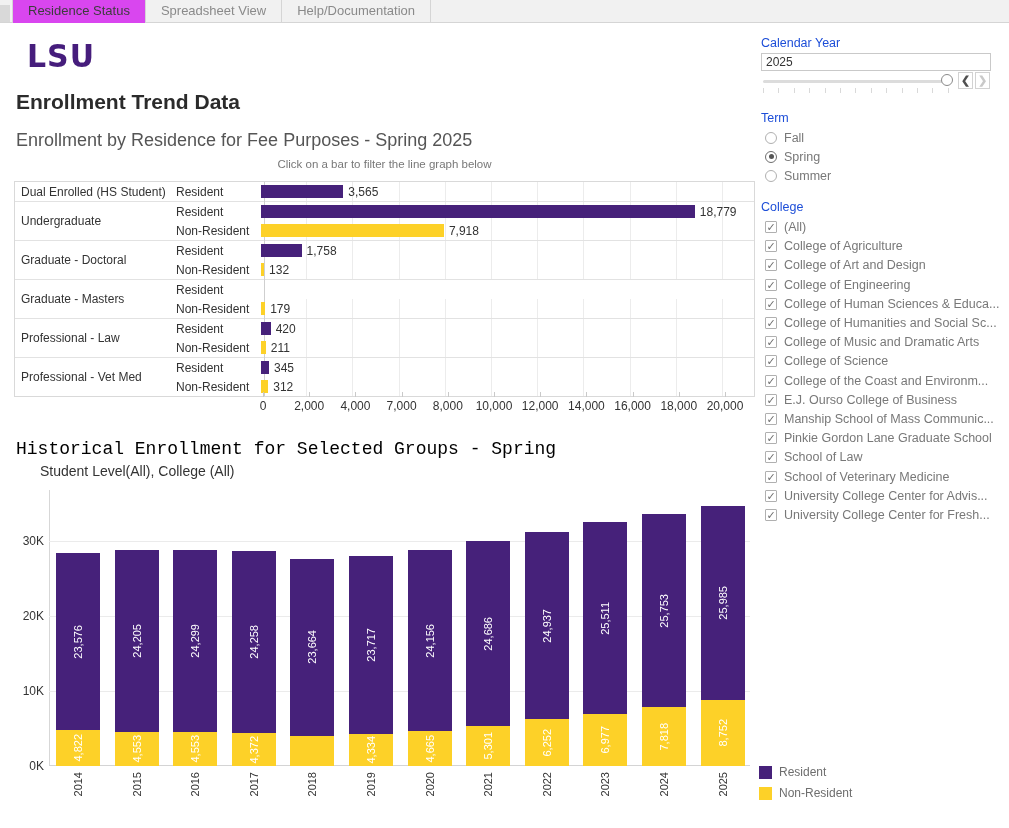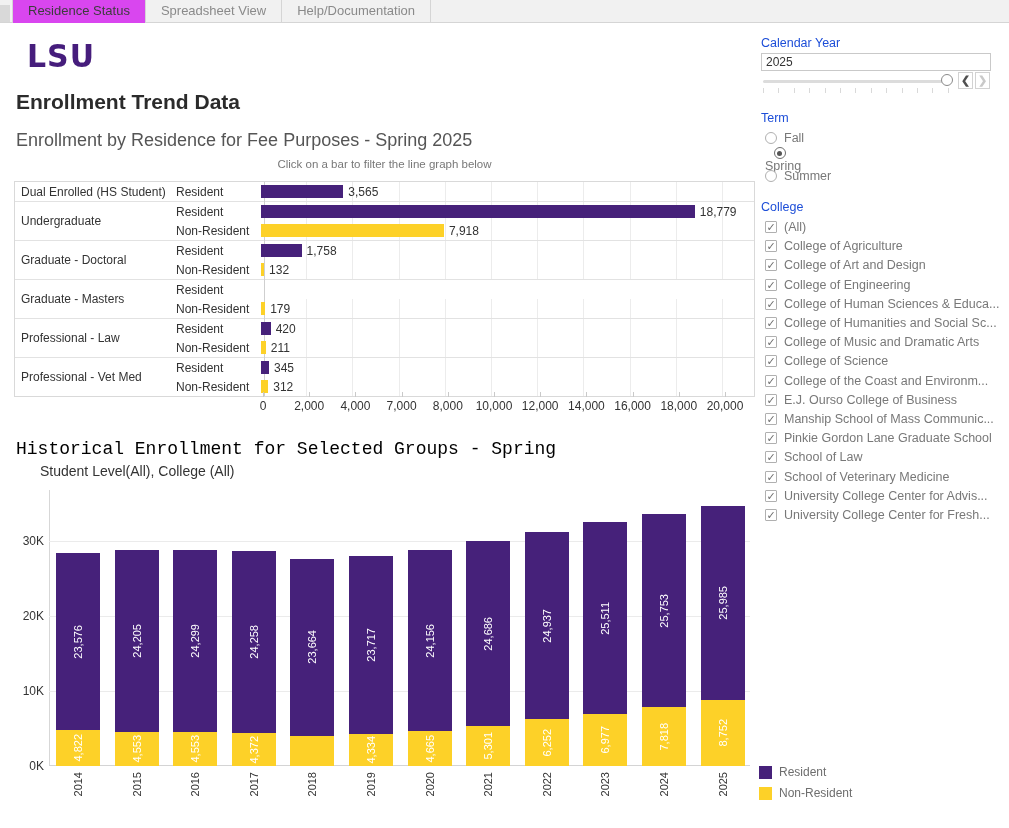--- a/index.html
+++ b/index.html
@@ -62,21 +62,21 @@
   .cy-input { position:absolute; left:761px; top:53px; width:230px; height:18px; border:1px solid #c9c9c9; font-size:12px; color:#333; padding:0 4px; font-family:"Liberation Sans",sans-serif; }
   .cy-slider { position:absolute; left:761px; top:74px; width:230px; height:16px; }
   .slider-track { position:absolute; left:2px; top:6px; width:185px; height:3px; background:#dcdcdc; border-radius:2px; }
   .slider-handle { position:absolute; left:180px; top:0; width:12px; height:12px; border:1.5px solid #8a8a8a; border-radius:50%; background:#fff; }
   .slider-btn { position:absolute; top:-2px; width:15px; height:17px; border:1px solid #d2d2d2; background:#fff; display:flex; align-items:center; justify-content:center; font-size:11px; font-weight:700; }
   .slider-btn.prev { left:197px; color:#4f4f4f; }
   .slider-btn.next { left:214px; color:#c9c9c9; }
   .slider-ticks { position:absolute; left:763px; top:88px; width:186px; height:5px;
                   background:repeating-linear-gradient(to right, #d9d9d9 0 1px, transparent 1px 15.4px); }
 
-  .opt-row { position:absolute; display:flex; align-items:center; height:19px; }
+  .opt-row { position:absolute; display:flex; align-items:center; height:19px;justify-content:center; }
   .radio { width:12px; height:12px; border:1px solid #b0b0b0; border-radius:50%; margin-right:7px; position:relative; background:#fff; flex:0 0 auto; }
   .radio.checked { border-color:#6e6e6e; }
   .radio.checked::after { content:""; position:absolute; left:2.5px; top:2.5px; width:5px; height:5px; border-radius:50%; background:#555; }
   .cbox { width:12px; height:12px; border:1px solid #b0b0b0; border-radius:1px; margin-right:7px; font-size:11px; line-height:10px; text-align:center; color:#6e6e6e; background:#fff; flex:0 0 auto; }
   .opt-label { font-size:12.5px; color:#787878; white-space:nowrap; }
 </style>
 </head>
 <body>
 
 <div class="tab-bar">
@@ -366,21 +366,21 @@
   <div class="slider-btn next">❯</div>
 </div>
 <div class="slider-ticks"></div>
 
 <div class="side-label" style="left:761px; top:111px;">Term</div>
 <div id="term-host">
     <div class="opt-row" style="left:765px; top:128px;">
       <span class="radio"></span>
       <span class="opt-label">Fall</span>
     </div>
-    <div class="opt-row" style="left:765px; top:147px;flex-direction:column;">
+    <div class="opt-row" style="left:765px; top:147px;">
       <span class="radio checked"></span>
       <span class="opt-label">Spring</span>
     </div>
     <div class="opt-row" style="left:765px; top:166px;">
       <span class="radio"></span>
       <span class="opt-label">Summer</span>
     </div>
   </div>
 
 <div class="side-label" style="left:761px; top:200px;">College</div>

